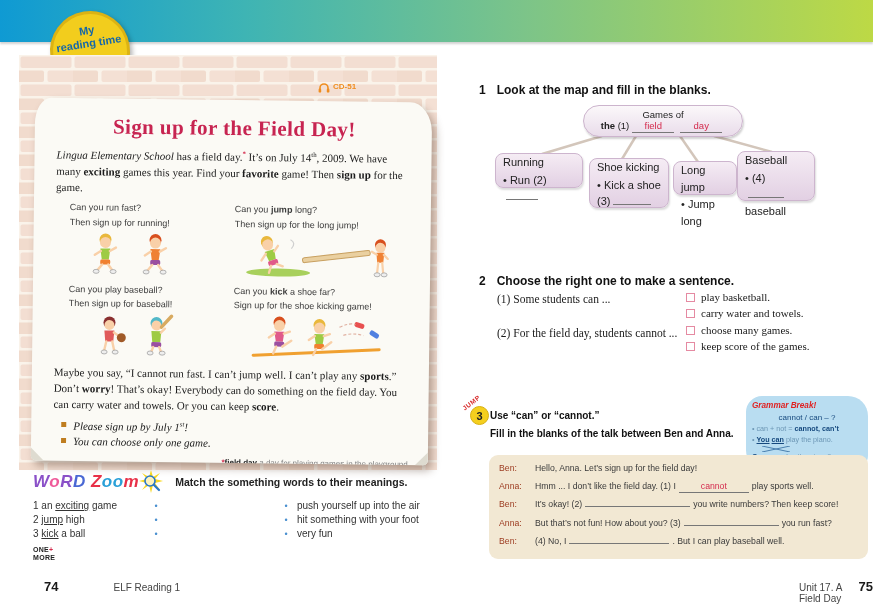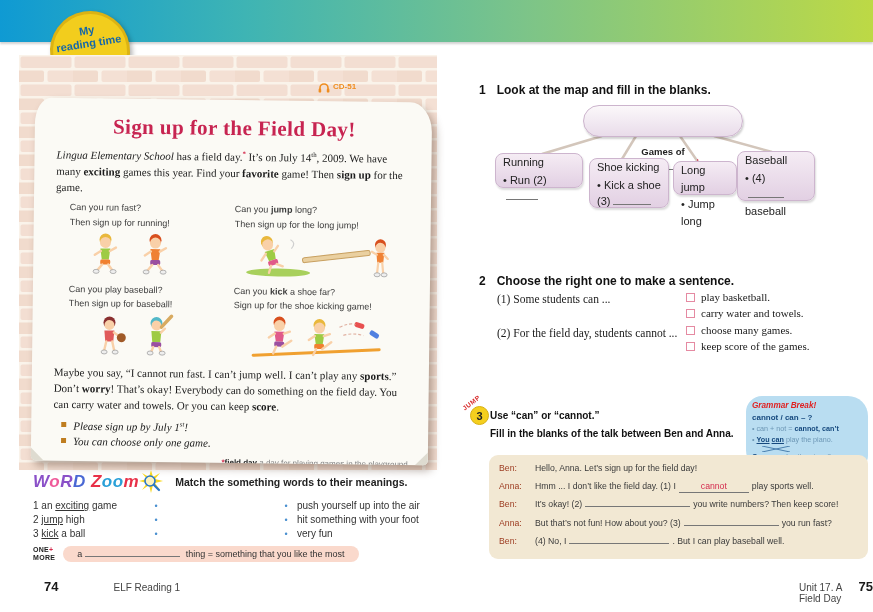--- a/index.html
+++ b/index.html
@@ -63,42 +63,42 @@
   .pgnum { font-weight:bold; font-size:13px; color:#1a1a1a; }
   .pglabel { font-size:10px; color:#444;padding-left:48px; }
 
   
   .ex-head { position:absolute; display:flex; gap:11px; font-weight:bold; font-size:12px; color:#111; }
   .map-area { position:absolute; left:470px; top:100px; width:398px; height:118px; }
   .map-lines { position:absolute; left:0; top:0; }
   .pill { position:absolute; left:113px; top:5px; width:160px; height:32px;
     background:linear-gradient(#fbf8fa,#e9dcea); border:1.5px solid #ccb4cd; border-radius:17px;
     box-shadow:1px 2px 2px rgba(0,0,0,.18); text-align:center; font-size:9.5px; color:#222; padding-top:3px; }
-  .pill .pt1 { font-weight:bold;margin-top:37px; }
+  .pill .pt1 { font-weight:normal; }
   .mapbox { position:absolute; background:linear-gradient(#f5ecf4,#e2d0e3); border:1px solid #cdb5ce;
     border-radius:8px; box-shadow:1px 2px 2px rgba(0,0,0,.14); padding:0 7px; font-size:11px; color:#222; line-height:1.5; }
   .mapbox .mt { margin-bottom:1px; }
 
   .ex2-item { position:absolute; font-family:"Liberation Serif", serif; font-size:11.5px; color:#1a1a1a; }
   .optgroup { position:absolute; display:flex; flex-direction:column; gap:4px; }
   .opt { display:flex; align-items:center; gap:6px; font-family:"Liberation Serif", serif; font-size:11px; color:#1a1a1a; }
   .cbx { width:9px; height:9px; border:1.5px solid #e58aa2; background:#fff; display:inline-block; }
 
   .ex3-badge { position:absolute; left:470px; top:406px; width:19px; height:19px; border-radius:50%;
     background:#f5cf1e; border:1.5px solid #d8b010; font-weight:bold; font-size:11px; color:#222;
     display:flex; align-items:center; justify-content:center; }
   .jump-stamp { position:absolute; left:461px; top:399px; font-size:6.5px; font-weight:bold;
     color:#d82828; transform:rotate(-38deg); letter-spacing:.6px; }
   .ex3-text { position:absolute; left:490px; top:407px; width:258px; font-weight:bold;
     font-size:10px; color:#111; line-height:1.8; }
 
   .grammar { position:absolute; left:746px; top:396px; width:122px; height:72px;
     background:#b9ddf1; border-radius:16px 20px 12px 18px; padding:4px 6px; font-size:7.2px; line-height:1.5; }
   .gb-title { color:#e02020; font-weight:bold; font-style:italic; font-size:8.2px; }
-  .gb-sub { color:#16497e; font-weight:bold; font-size:8px; }
+  .gb-sub { text-align:center; color:#16497e; font-weight:normal; font-size:8px; }
   .lt { color:#6d97b5; }
   .navy { color:#16497e; }
 
   .dialogue { position:absolute; left:489px; top:455px; width:379px; height:104px;
     background:#f2e8d3; border-radius:9px; padding:8px 8px 6px 10px; }
   .dlg-row { display:grid; grid-template-columns:36px auto; font-size:8.7px; color:#3a3a3a;
     line-height:1.35; margin-bottom:6.5px; white-space:nowrap; }
   .dlg-speaker { color:#9c3b20; }
 
   
@@ -275,21 +275,20 @@
       <div class="wz-dot">•</div>
       <div></div>
       <div class="wz-dot">•</div>
       <div class="wz-meaning">very fun</div>
     </div>
     <div class="onemore">
       <div class="om-logo">
         <div><span class="b">ONE</span><span class="red b">+</span></div>
         <div><span class="b">MORE</span></div>
       </div>
-      <div class="om-box"><span>a</span><span class="blank" style="min-width: 95px;"></span><span> thing = something that you like the most</span></div>
     </div>
   </div>
 
   <div class="footer-left">
     <span class="pgnum">74</span>
     <span class="pglabel">ELF Reading 1</span>
   </div>
   <div class="footer-right">
     <span class="pglabel">Unit 17. A Field Day</span>
     <span class="pgnum">75</span>

